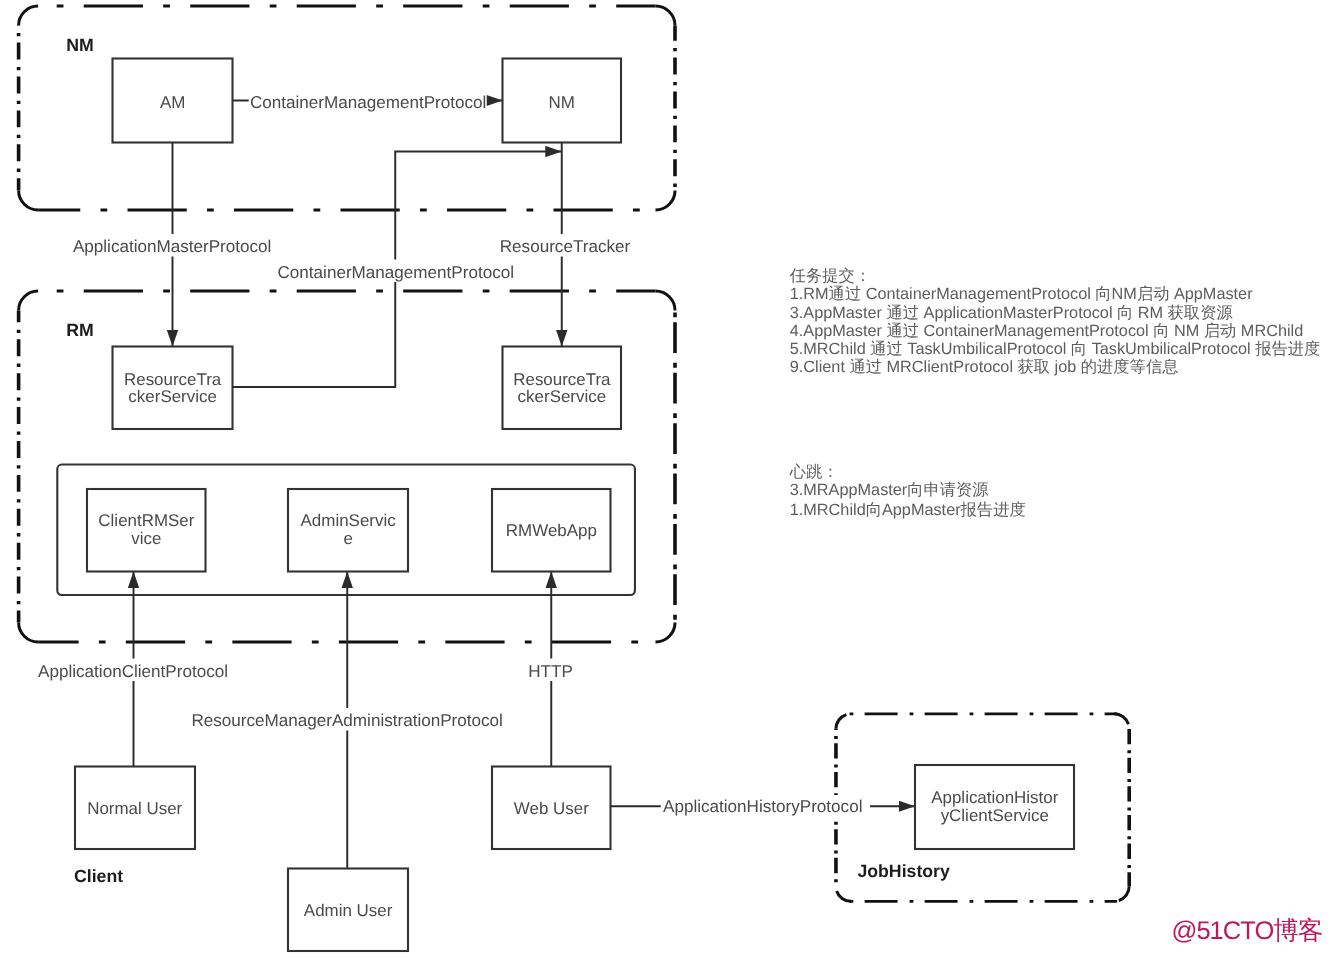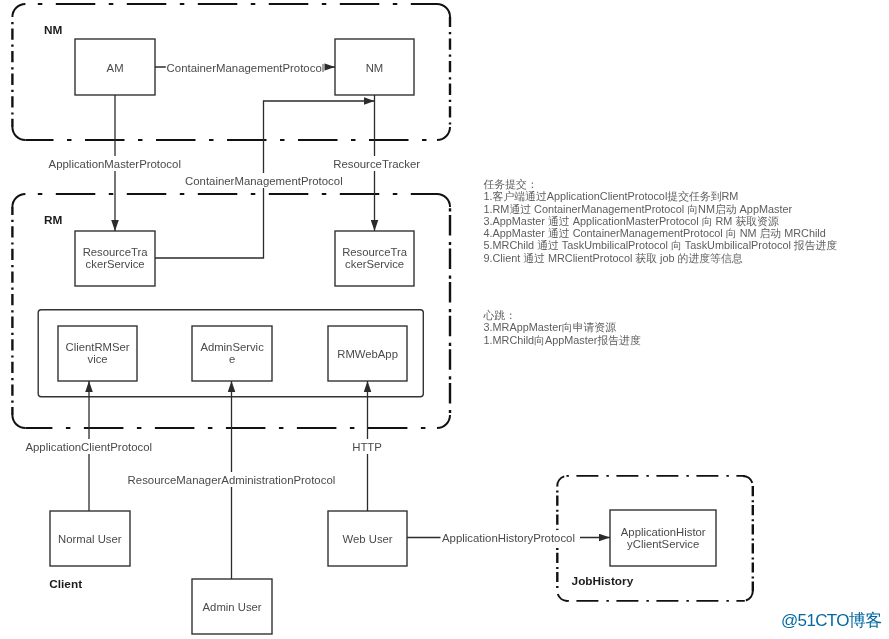--- a/index.html
+++ b/index.html
@@ -12,23 +12,23 @@
   .dashcorner{fill:none;stroke:#111;stroke-width:2.0;stroke-linecap:butt;}
   .dashh{fill:none;stroke:#111;stroke-width:1.9;stroke-linecap:butt;stroke-dasharray:39.5 13.5 4.5 13.5;stroke-dashoffset:40.6;}
   .dashv{fill:none;stroke:#111;stroke-width:2.4;stroke-linecap:butt;stroke-dasharray:11.3 4.9 2.2 4.2;stroke-dashoffset:11.2;}
   .plainbox{fill:#fff;stroke:#333;stroke-width:1.4;}
   .roundbox{fill:none;stroke:#333;stroke-width:1.4;}
   .edge{fill:none;stroke:#2b2b2b;stroke-width:1.3;}
   .boxlabel{fill:#4a4a4a;font-size:11.3px;text-anchor:middle;}
   .edgelabel{fill:#4a4a4a;font-size:11.4px;text-anchor:start;}
   .edgehalo{fill:#ffffff;}
   .grouplabel{fill:#1c1c1c;font-size:11.8px;font-weight:bold;}
-  .notes{position:absolute;color:#5d5d5d;font-size:10.85px;line-height:12.3px;opacity:0.999;}
+  .notes{position:absolute;color:#5d5d5d;font-size:10.85px;line-height:12.3px;opacity:0.999;margin-left:43px;}
   .notes > div{height:12.3px;line-height:12.3px;overflow:visible;white-space:pre;}
-  .wm{position:absolute;opacity:0.999;color:#0369a1;font-size:17px;letter-spacing:-0.65px;white-space:pre;}
+  .wm{position:absolute;opacity:0.999;color:#be185d;font-size:17px;letter-spacing:-0.65px;white-space:pre;}
 </style>
 </head>
 <body>
 
 <div id="canvas">
 <svg id="diagram" width="889" height="639" viewBox="0 0 889 639">
 <defs>
         <marker id="ah" markerWidth="11" markerHeight="8" refX="11" refY="4" orient="auto" markerUnits="userSpaceOnUse">
           <path d="M0,0.2 L11,4 L0,7.8 z" fill="#2b2b2b"></path>
         </marker>
@@ -117,21 +117,20 @@
 <text class="edgelabel" x="352.2" y="451.0">HTTP</text>
 <rect class="edgehalo" x="440.5" y="530" width="139.5" height="15"></rect>
 <text class="edgelabel" x="442.0" y="541.5">ApplicationHistoryProtocol</text>
 <text class="grouplabel" x="44.1" y="34">NM</text>
 <text class="grouplabel" x="44.1" y="224">RM</text>
 <text class="grouplabel" x="571.6" y="584.7">JobHistory</text>
 <text class="grouplabel" x="49.3" y="587.7">Client</text>
 </svg>
 <div class="notes" style="left:483.5px;top:178px;">
 <div>任务提交：</div>
-<div>1.客户端通过ApplicationClientProtocol提交任务到RM</div>
 <div>1.RM通过 ContainerManagementProtocol 向NM启动 AppMaster</div>
 <div>3.AppMaster 通过 ApplicationMasterProtocol 向 RM 获取资源</div>
 <div>4.AppMaster 通过 ContainerManagementProtocol 向 NM 启动 MRChild</div>
 <div>5.MRChild 通过 TaskUmbilicalProtocol 向 TaskUmbilicalProtocol 报告进度</div>
 <div>9.Client 通过 MRClientProtocol 获取 job 的进度等信息</div>
 </div>
 <div class="notes" style="left:483.5px;top:309px;">
 <div>心跳：</div>
 <div>3.MRAppMaster向申请资源</div>
 <div>1.MRChild向AppMaster报告进度</div>

